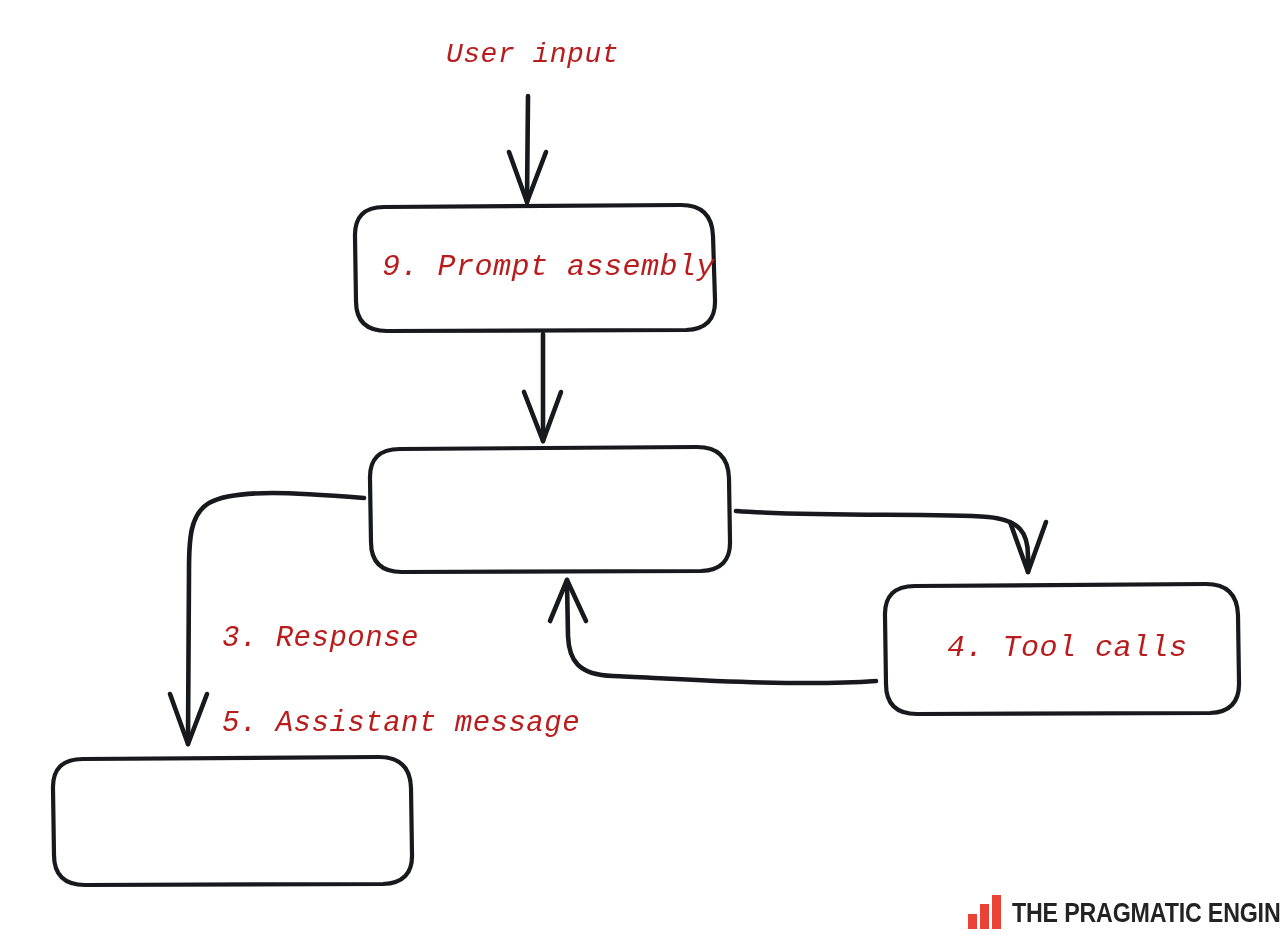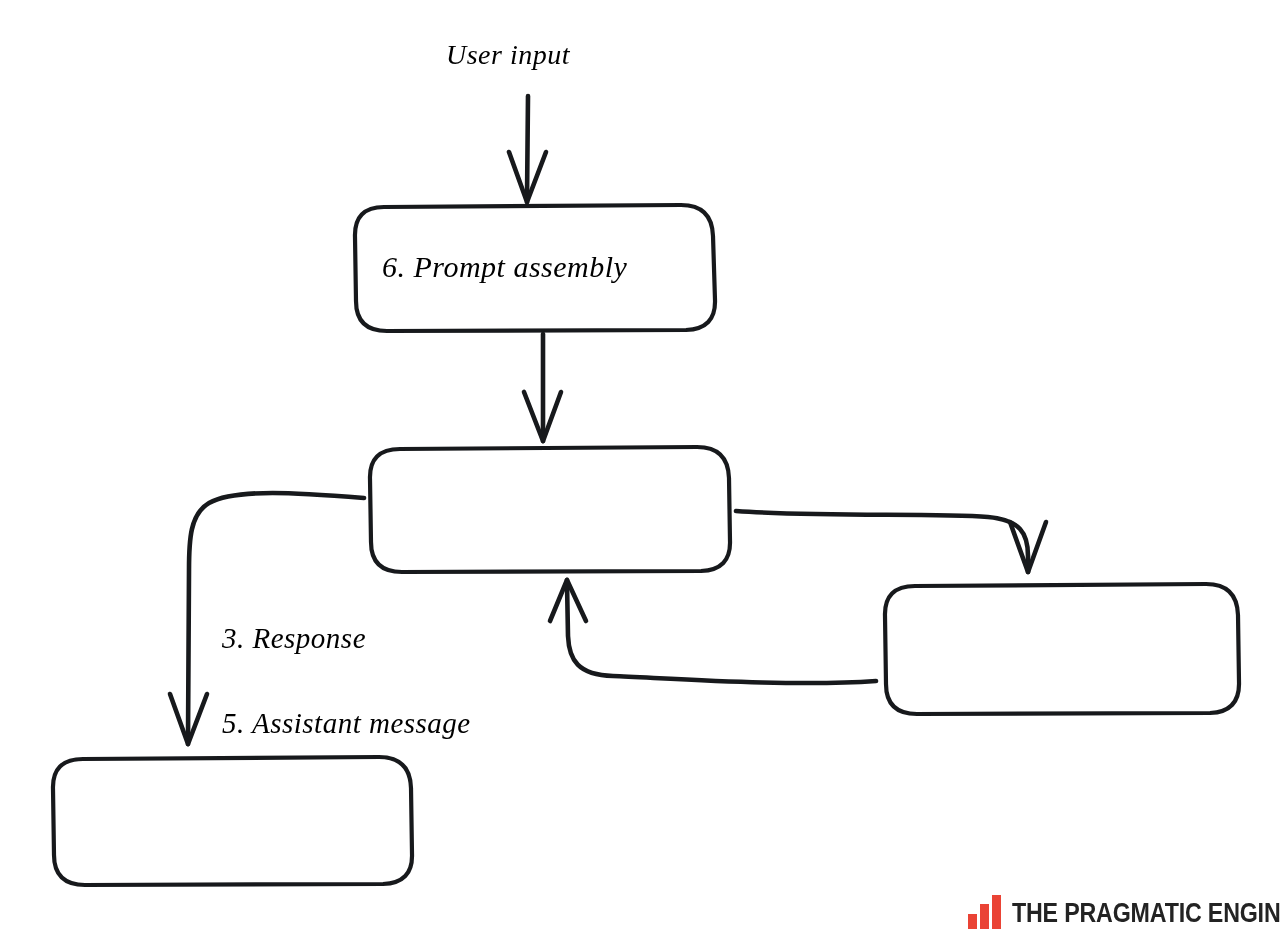--- a/index.html
+++ b/index.html
@@ -33,22 +33,22 @@
   .box-outline {
     stroke-width: 4.2;
     fill: #ffffff;
   }
   .connector {
     stroke-width: 4.6;
   }
   
   .hand-text {
     position: absolute;
-    font-family: Liberation Serif, serif;
-    color: #000000;
+    font-family: Liberation Mono, monospace;
+    color: #b91c1c;
     white-space: nowrap;
     font-style: italic;
     font-weight: 400;
     letter-spacing: 0.5px;
     -webkit-font-smoothing: antialiased;
   }
   .node-label {
     font-size: 30px;
     line-height: 1;
   }
@@ -156,23 +156,24 @@
     <g>
       <path class="hand-stroke connector" d="M 364 498 C 300 493 236 488 209 503 C 190 514 189 540 189 570 L 188 740"></path>
       <path class="hand-stroke connector" d="M 170 694 L 188 744"></path>
       <path class="hand-stroke connector" d="M 207 694 L 188 744"></path>
     </g>
 
   </svg>
 
   <div class="hand-text caption-label" id="label-user-input">User input</div>
 
-  <div class="hand-text node-label" id="label-box1">6. Prompt assembly</div>
+  <div class="hand-text node-label" id="label-box1">9. Prompt assembly</div>
 
 
+  <div class="hand-text node-label" id="label-box4">4. Tool calls</div>
 
 
   <div class="hand-text edge-label" id="label-edge-3">3. Response</div>
 
   <div class="hand-text edge-label" id="label-edge-5">5. Assistant message</div>
 
   <div id="brand-logo">
     <div id="brand-bars">
       <span id="brand-bar-1"></span>
       <span id="brand-bar-2"></span>

